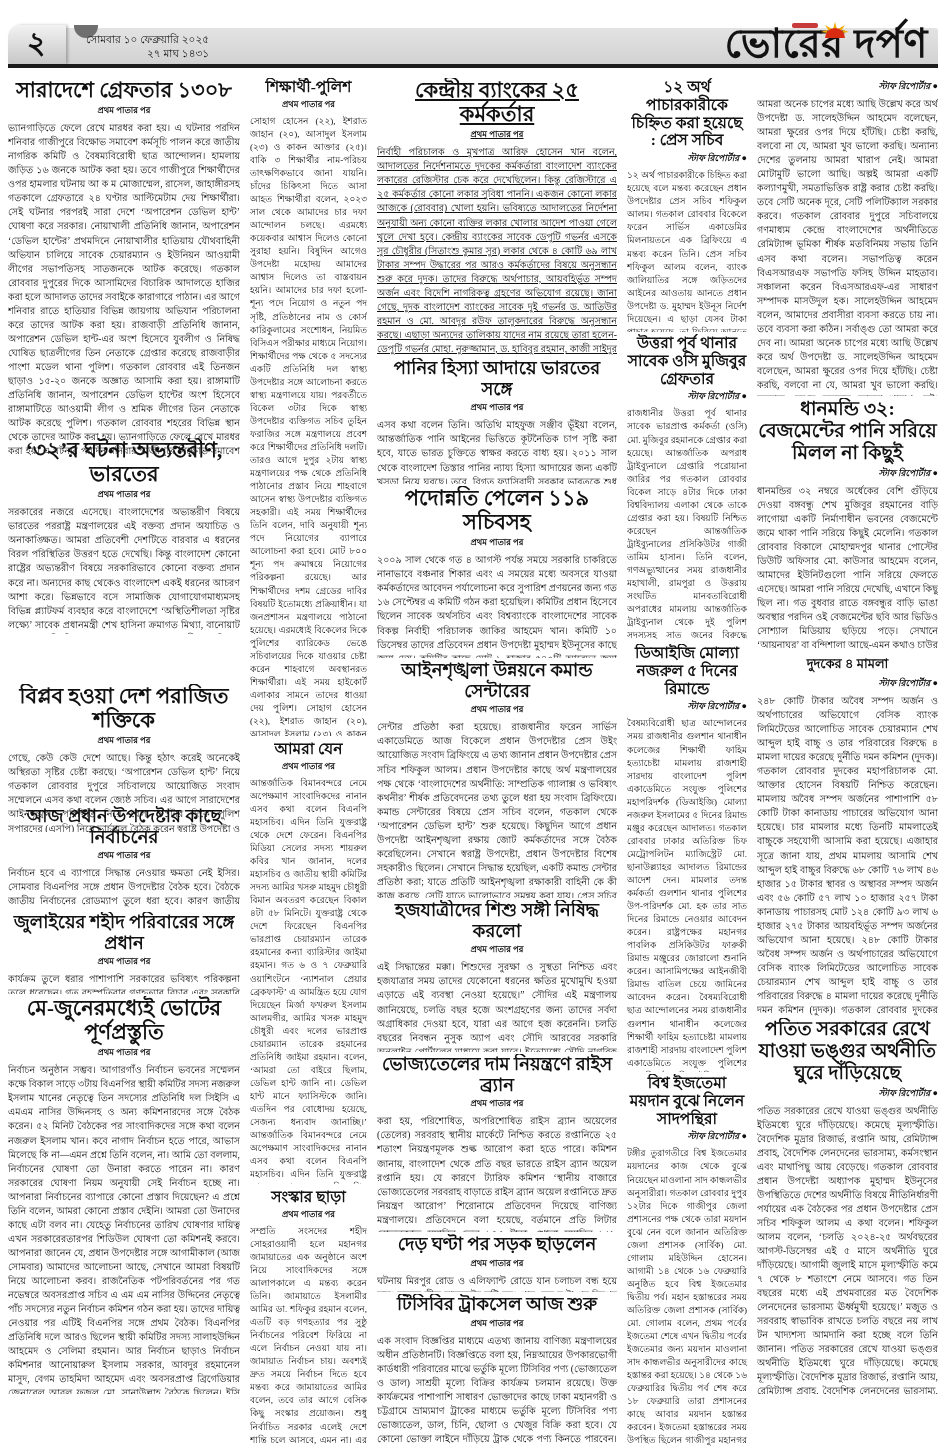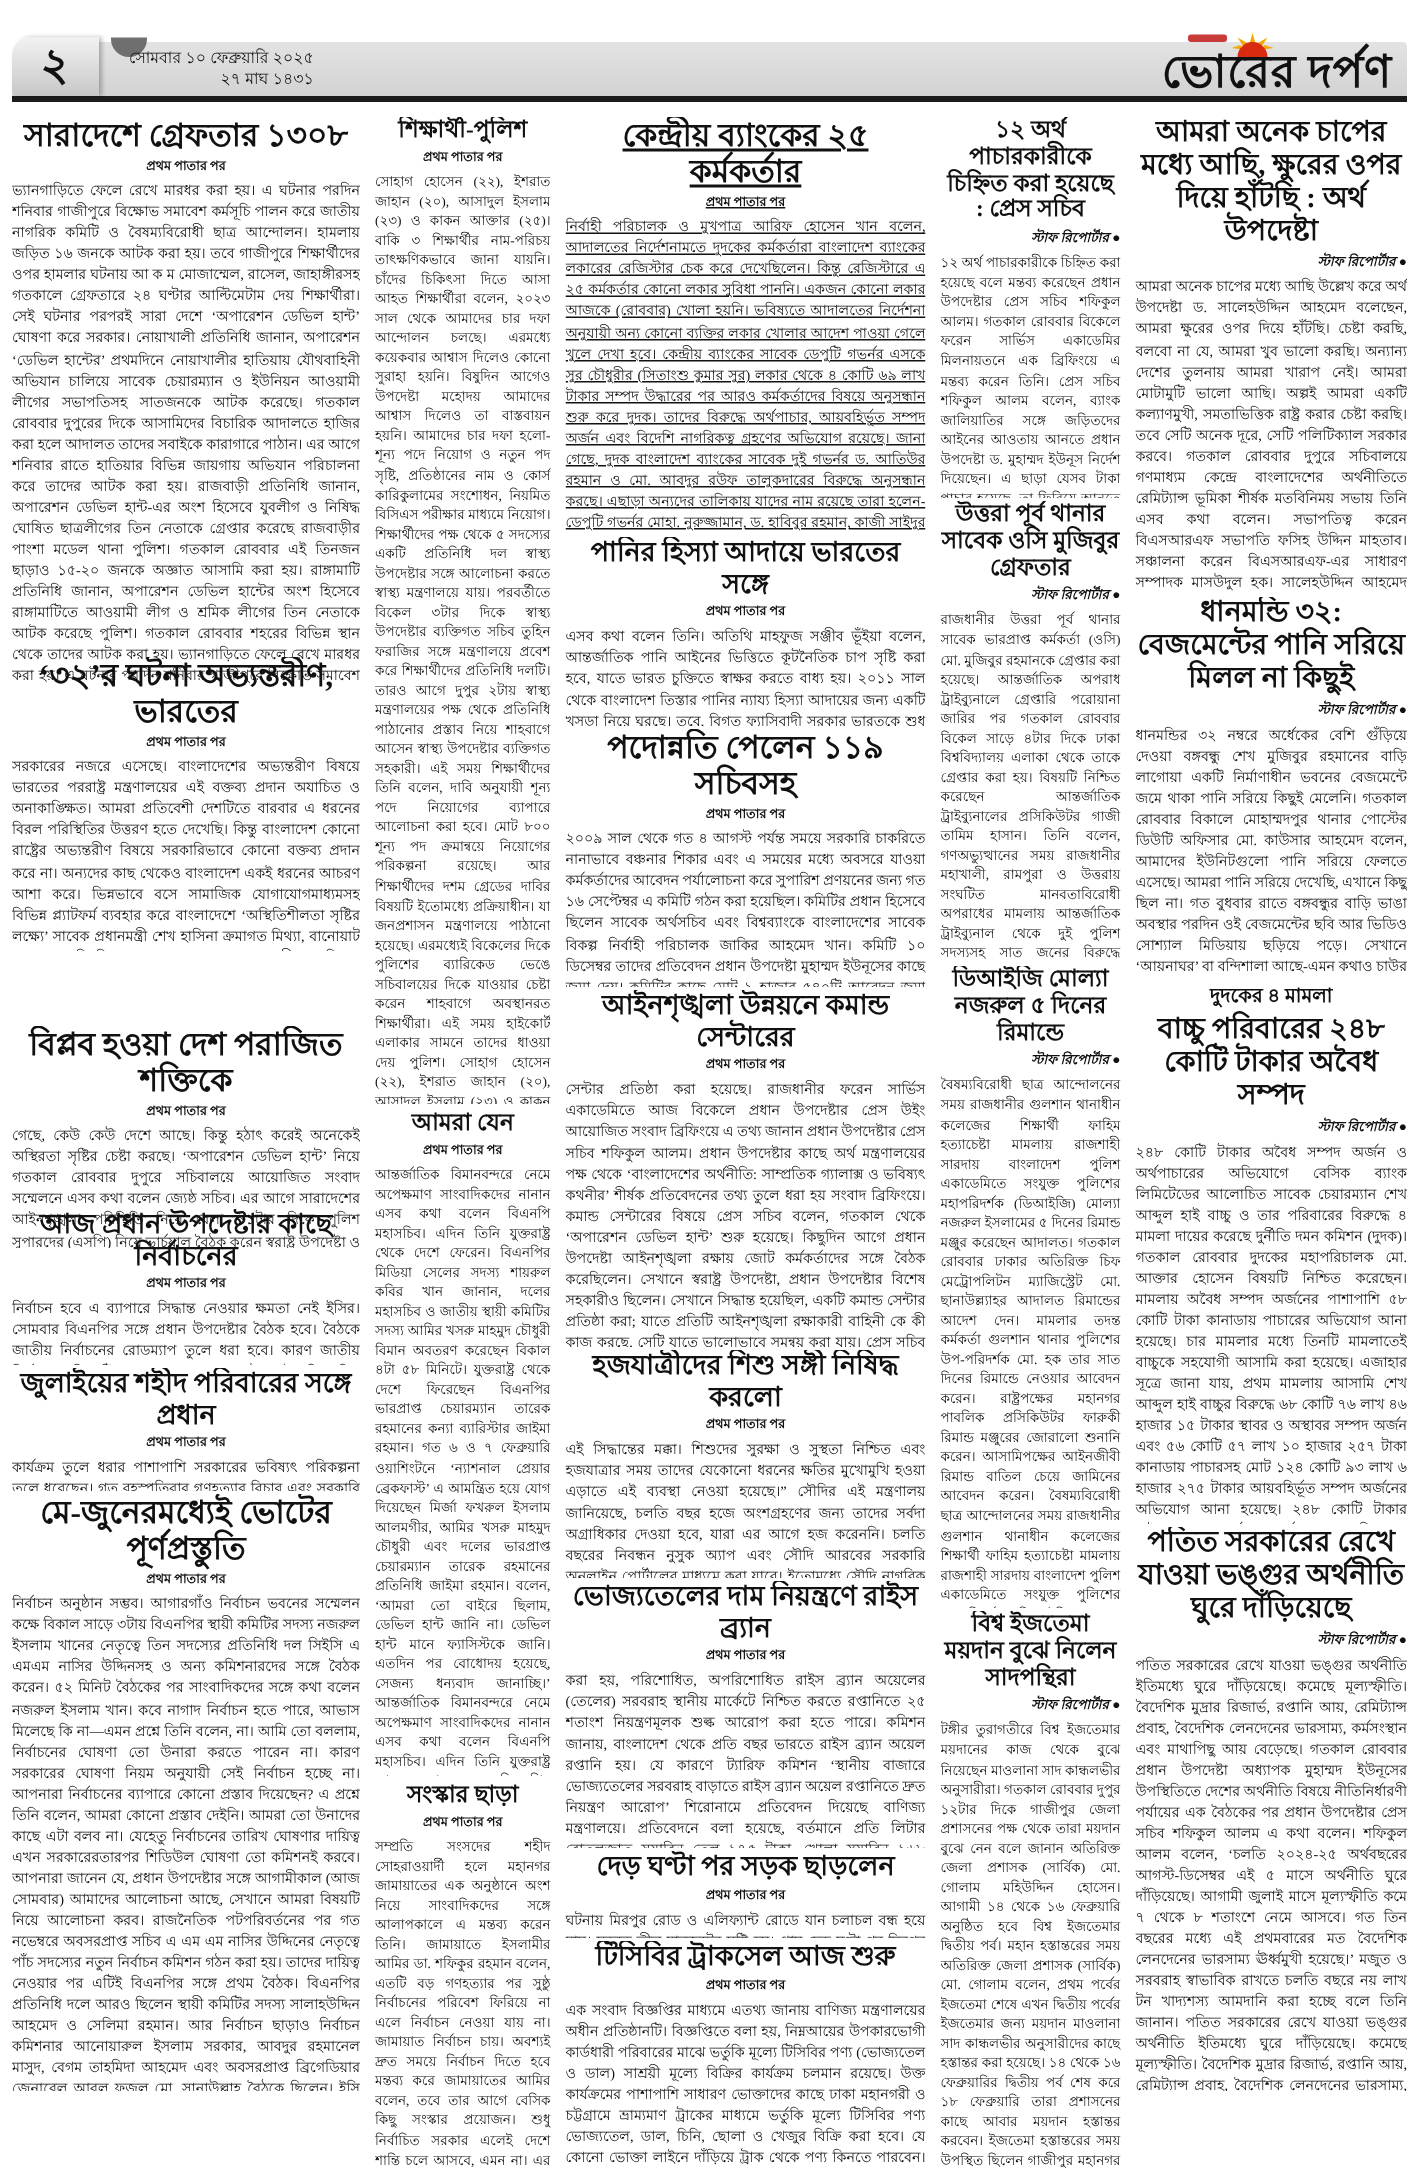--- a/index.html
+++ b/index.html
@@ -11,21 +11,21 @@
       border-radius:14px 3px 0 0;}
   #page-num-tab{position:absolute;left:0;top:-3px;width:58px;height:39px;background:linear-gradient(#f2f2f2,#c7c7c7);
       border-radius:12px 0 0 4px;display:flex;align-items:center;justify-content:center;
       box-shadow:2px 0 3px rgba(0,0,0,.25);}
   #page-num-tab span{font-size:30px;font-weight:bold;transform:skewX(-6deg);}
   #header-notch{position:absolute;left:66px;top:-3px;width:24px;height:13px;background:#6f6f6f;
       border-radius:0 0 12px 12px;}
   #date-block{position:absolute;left:78px;top:4px;font-size:10.5px;line-height:1.35;
       font-family:"Liberation Sans","DejaVu Sans",sans-serif;text-align:right;}
   #masthead{position:absolute;right:10px;top:0px;height:36px;display:flex;align-items:flex-end;}
-  #masthead .wordmark{font-size:30px;font-weight:800;line-height:1;letter-spacing:.5px;
+  #masthead .wordmark{font-size:40px;font-weight:800;line-height:1;letter-spacing:.5px;
       font-family:"Liberation Serif","DejaVu Serif",serif;}
   #sun-icon{position:absolute;right:88px;top:-6px;width:30px;height:16px;}
   #tagline-mark{position:absolute;right:120px;top:-5px;width:26px;height:5px;background:#c01818;border-radius:2px;opacity:.85;}
   
   .art{position:absolute;overflow:hidden;}
   .art .hl{font-weight:bold;text-align:center;line-height:1.15;margin:0 0 2px 0;}
   .art .kicker{font-weight:bold;text-align:center;font-size:13px;margin:0 0 1px 0;}
   .art .byline{text-align:center;font-size:8.5px;font-weight:bold;margin:1px 0 3px 0;}
   .art .byline.staff{text-align:right;font-style:italic;font-size:9px;}
   .art .body{font-size:9.5px;line-height:1.48;text-align:justify;text-justify:inter-word;}
@@ -215,34 +215,32 @@
     <div class="body">বৈষম্যবিরোধী ছাত্র আন্দোলনের সময় রাজধানীর গুলশান থানাধীন কলেজের শিক্ষার্থী ফাহিম হত্যাচেষ্টা মামলায় রাজশাহী সারদায় বাংলাদেশ পুলিশ একাডেমিতে সংযুক্ত পুলিশের মহাপরিদর্শক (ডিআইজি) মোল্যা নজরুল ইসলামের ৫ দিনের রিমান্ড মঞ্জুর করেছেন আদালত। গতকাল রোববার ঢাকার অতিরিক্ত চিফ মেট্রোপলিটন ম্যাজিস্ট্রেট মো. ছানাউল্ল্যাহর আদালত রিমান্ডের আদেশ দেন। মামলার তদন্ত কর্মকর্তা গুলশান থানার পুলিশের উপ-পরিদর্শক মো. হক তার সাত দিনের রিমান্ডে নেওয়ার আবেদন করেন। রাষ্ট্রপক্ষের মহানগর পাবলিক প্রসিকিউটর ফারুকী রিমান্ড মঞ্জুরের জোরালো শুনানি করেন। আসামিপক্ষের আইনজীবী রিমান্ড বাতিল চেয়ে জামিনের আবেদন করেন। বৈষম্যবিরোধী ছাত্র আন্দোলনের সময় রাজধানীর গুলশান থানাধীন কলেজের শিক্ষার্থী ফাহিম হত্যাচেষ্টা মামলায় রাজশাহী সারদায় বাংলাদেশ পুলিশ একাডেমিতে সংযুক্ত পুলিশের মহাপরিদর্শক (ডিআইজি) মোল্যা নজরুল ইসলামের ৫ দিনের রিমান্ড মঞ্জুর করেছেন আদালত। গতকাল রোববার ঢাকার অতিরিক্ত চিফ মেট্রোপলিটন ম্যাজিস্ট্রেট মো. ছানাউল্ল্যাহর আদালত রিমান্ডের আদেশ দেন। মামলার তদন্ত কর্মকর্তা গুলশান থানার পুলিশের উপ-পরিদর্শক মো. হক তার সাত দিনের রিমান্ডে নেওয়ার আবেদন করেন। রাষ্ট্রপক্ষের মহানগর পাবলিক প্রসিকিউটর ফারুকী রিমান্ড মঞ্জুরের জোরালো শুনানি করেন। আসামিপক্ষের আইনজীবী রিমান্ড বাতিল চেয়ে জামিনের আবেদন করেন। বৈষম্যবিরোধী ছাত্র আন্দোলনের সময় রাজধানীর গুলশান থানাধীন কলেজের শিক্ষার্থী ফাহিম হত্যাচেষ্টা মামলায় রাজশাহী সারদায় বাংলাদেশ পুলিশ একাডেমিতে সংযুক্ত পুলিশের মহাপরিদর্শক (ডিআইজি) মোল্যা নজরুল ইসলামের ৫ দিনের রিমান্ড মঞ্জুর করেছেন আদালত। গতকাল রোববার ঢাকার অতিরিক্ত চিফ মেট্রোপলিটন ম্যাজিস্ট্রেট মো. ছানাউল্ল্যাহর আদালত রিমান্ডের আদেশ দেন। মামলার তদন্ত কর্মকর্তা গুলশান থানার পুলিশের উপ-পরিদর্শক মো. হক তার সাত দিনের রিমান্ডে নেওয়ার আবেদন করেন। রাষ্ট্রপক্ষের মহানগর পাবলিক প্রসিকিউটর ফারুকী রিমান্ড মঞ্জুরের জোরালো শুনানি করেন। আসামিপক্ষের আইনজীবী রিমান্ড বাতিল চেয়ে জামিনের আবেদন করেন।</div>
   </article>
 
   <article class="art narrow" id="d4">
     <h2 class="hl h-md">বিশ্ব ইজতেমা ময়দান বুঝে নিলেন সাদপন্থিরা</h2>
     <div class="byline staff">স্টাফ রিপোর্টার ●</div>
     <div class="body">টঙ্গীর তুরাগতীরে বিশ্ব ইজতেমার ময়দানের কাজ থেকে বুঝে নিয়েছেন মাওলানা সাদ কান্ধলভীর অনুসারীরা। গতকাল রোববার দুপুর ১২টার দিকে গাজীপুর জেলা প্রশাসনের পক্ষ থেকে তারা ময়দান বুঝে নেন বলে জানান অতিরিক্ত জেলা প্রশাসক (সার্বিক) মো. গোলাম মহিউদ্দিন হোসেন। আগামী ১৪ থেকে ১৬ ফেব্রুয়ারি অনুষ্ঠিত হবে বিশ্ব ইজতেমার দ্বিতীয় পর্ব। মহান হস্তান্তরের সময় অতিরিক্ত জেলা প্রশাসক (সার্বিক) মো. গোলাম বলেন, প্রথম পর্বের ইজতেমা শেষে এখন দ্বিতীয় পর্বের ইজতেমার জন্য ময়দান মাওলানা সাদ কান্ধলভীর অনুসারীদের কাছে হস্তান্তর করা হয়েছে। ১৪ থেকে ১৬ ফেব্রুয়ারির দ্বিতীয় পর্ব শেষ করে ১৮ ফেব্রুয়ারি তারা প্রশাসনের কাছে আবার ময়দান হস্তান্তর করবেন। ইজতেমা হস্তান্তরের সময় উপস্থিত ছিলেন গাজীপুর মহানগর পুলিশের উপপুলিশ কমিশনার হাফিজুল ইসলাম, গাজীপুর সিটি করপোরেশনের নির্বাহী কর্মকর্তা ফিরোজ ও মাওলানা সাদ কান্ধলভীর পক্ষে শাহ মো. মুহিবুল্লাহ প্রমুখ। টঙ্গীর তুরাগতীরে বিশ্ব ইজতেমার ময়দানের কাজ থেকে বুঝে নিয়েছেন মাওলানা সাদ কান্ধলভীর অনুসারীরা। গতকাল রোববার দুপুর ১২টার দিকে গাজীপুর জেলা প্রশাসনের পক্ষ থেকে তারা ময়দান বুঝে নেন বলে জানান অতিরিক্ত জেলা প্রশাসক (সার্বিক) মো. গোলাম মহিউদ্দিন হোসেন। আগামী ১৪ থেকে ১৬ ফেব্রুয়ারি অনুষ্ঠিত হবে বিশ্ব ইজতেমার দ্বিতীয় পর্ব। মহান হস্তান্তরের সময় অতিরিক্ত জেলা প্রশাসক (সার্বিক) মো. গোলাম বলেন, প্রথম পর্বের ইজতেমা শেষে এখন দ্বিতীয় পর্বের ইজতেমার জন্য ময়দান মাওলানা সাদ কান্ধলভীর অনুসারীদের কাছে হস্তান্তর করা হয়েছে। ১৪ থেকে ১৬ ফেব্রুয়ারির দ্বিতীয় পর্ব শেষ করে ১৮ ফেব্রুয়ারি তারা প্রশাসনের কাছে আবার ময়দান হস্তান্তর করবেন। ইজতেমা হস্তান্তরের সময় উপস্থিত ছিলেন গাজীপুর মহানগর পুলিশের উপপুলিশ কমিশনার হাফিজুল ইসলাম, গাজীপুর সিটি করপোরেশনের নির্বাহী কর্মকর্তা ফিরোজ ও মাওলানা সাদ কান্ধলভীর পক্ষে শাহ মো. মুহিবুল্লাহ প্রমুখ।</div>
   </article>
 
   <article class="art" id="e1">
-    <h2 class="hl h-rt">আমরা অনেক চাপের মধ্যে আছি, ক্ষুরের ওপর দিয়ে হাঁটছি : অর্থ উপদেষ্টা</h2>
     <div class="byline staff">স্টাফ রিপোর্টার ●</div>
     <div class="body">আমরা অনেক চাপের মধ্যে আছি উল্লেখ করে অর্থ উপদেষ্টা ড. সালেহউদ্দিন আহমেদ বলেছেন, আমরা ক্ষুরের ওপর দিয়ে হাঁটছি। চেষ্টা করছি, বলবো না যে, আমরা খুব ভালো করছি। অন্যান্য দেশের তুলনায় আমরা খারাপ নেই। আমরা মোটামুটি ভালো আছি। অল্পই আমরা একটি কল্যাণমুখী, সমতাভিত্তিক রাষ্ট্র করার চেষ্টা করছি। তবে সেটি অনেক দূরে, সেটি পলিটিক্যাল সরকার করবে। গতকাল রোববার দুপুরে সচিবালয়ে গণমাধ্যম কেন্দ্রে বাংলাদেশের অর্থনীতিতে রেমিট্যান্স ভূমিকা শীর্ষক মতবিনিময় সভায় তিনি এসব কথা বলেন। সভাপতিত্ব করেন বিএসআরএফ সভাপতি ফসিহ উদ্দিন মাহতাব। সঞ্চালনা করেন বিএসআরএফ-এর সাধারণ সম্পাদক মাসউদুল হক। সালেহউদ্দিন আহমেদ বলেন, আমাদের প্রবাসীরা ব্যবসা করতে চায় না। তবে ব্যবসা করা কঠিন। সর্বাঙ্গু তো আমরা করে দেব না। আমরা অনেক চাপের মধ্যে আছি উল্লেখ করে অর্থ উপদেষ্টা ড. সালেহউদ্দিন আহমেদ বলেছেন, আমরা ক্ষুরের ওপর দিয়ে হাঁটছি। চেষ্টা করছি, বলবো না যে, আমরা খুব ভালো করছি। অন্যান্য দেশের তুলনায় আমরা খারাপ নেই। আমরা মোটামুটি ভালো আছি। অল্পই আমরা একটি কল্যাণমুখী, সমতাভিত্তিক রাষ্ট্র করার চেষ্টা করছি। তবে সেটি অনেক দূরে, সেটি পলিটিক্যাল সরকার করবে। গতকাল রোববার দুপুরে সচিবালয়ে গণমাধ্যম কেন্দ্রে বাংলাদেশের অর্থনীতিতে রেমিট্যান্স ভূমিকা শীর্ষক মতবিনিময় সভায় তিনি এসব কথা বলেন। সভাপতিত্ব করেন বিএসআরএফ সভাপতি ফসিহ উদ্দিন মাহতাব। সঞ্চালনা করেন বিএসআরএফ-এর সাধারণ সম্পাদক মাসউদুল হক। সালেহউদ্দিন আহমেদ বলেন, আমাদের প্রবাসীরা ব্যবসা করতে চায় না। তবে ব্যবসা করা কঠিন। সর্বাঙ্গু তো আমরা করে দেব না।</div>
   </article>
 
   <article class="art" id="e2">
     <h2 class="hl h-rt">ধানমন্ডি ৩২: বেজমেন্টের পানি সরিয়ে মিলল না কিছুই</h2>
     <div class="byline staff">স্টাফ রিপোর্টার ●</div>
     <div class="body">ধানমন্ডির ৩২ নম্বরে অর্ধেকের বেশি গুঁড়িয়ে দেওয়া বঙ্গবন্ধু শেখ মুজিবুর রহমানের বাড়ি লাগোয়া একটি নির্মাণাধীন ভবনের বেজমেন্টে জমে থাকা পানি সরিয়ে কিছুই মেলেনি। গতকাল রোববার বিকালে মোহাম্মদপুর থানার পোস্টের ডিউটি অফিসার মো. কাউসার আহমেদ বলেন, আমাদের ইউনিটগুলো পানি সরিয়ে ফেলতে এসেছে। আমরা পানি সরিয়ে দেখেছি, এখানে কিছু ছিল না। গত বুধবার রাতে বঙ্গবন্ধুর বাড়ি ভাঙা অবস্থার পরদিন ওই বেজমেন্টের ছবি আর ভিডিও সোশ্যাল মিডিয়ায় ছড়িয়ে পড়ে। সেখানে ‘আয়নাঘর’ বা বন্দিশালা আছে-এমন কথাও চাউর হয়। এরপরই জমে থাকা পানি সরানোর দাবি ওঠে। ধানমন্ডির ৩২ নম্বরে অর্ধেকের বেশি গুঁড়িয়ে দেওয়া বঙ্গবন্ধু শেখ মুজিবুর রহমানের বাড়ি লাগোয়া একটি নির্মাণাধীন ভবনের বেজমেন্টে জমে থাকা পানি সরিয়ে কিছুই মেলেনি। গতকাল রোববার বিকালে মোহাম্মদপুর থানার পোস্টের ডিউটি অফিসার মো. কাউসার আহমেদ বলেন, আমাদের ইউনিটগুলো পানি সরিয়ে ফেলতে এসেছে। আমরা পানি সরিয়ে দেখেছি, এখানে কিছু ছিল না। গত বুধবার রাতে বঙ্গবন্ধুর বাড়ি ভাঙা অবস্থার পরদিন ওই বেজমেন্টের ছবি আর ভিডিও সোশ্যাল মিডিয়ায় ছড়িয়ে পড়ে। সেখানে ‘আয়নাঘর’ বা বন্দিশালা আছে-এমন কথাও চাউর হয়। এরপরই জমে থাকা পানি সরানোর দাবি ওঠে।</div>
   </article>
 
   <article class="art" id="e3">
     <div class="kicker">দুদকের ৪ মামলা</div>
-    <h2 class="hl h-rt">বাচ্চু পরিবারের ২৪৮ কোটি টাকার অবৈধ সম্পদ</h2>
     <div class="byline staff">স্টাফ রিপোর্টার ●</div>
     <div class="body">২৪৮ কোটি টাকার অবৈধ সম্পদ অর্জন ও অর্থপাচারের অভিযোগে বেসিক ব্যাংক লিমিটেডের আলোচিত সাবেক চেয়ারম্যান শেখ আব্দুল হাই বাচ্চু ও তার পরিবারের বিরুদ্ধে ৪ মামলা দায়ের করেছে দুর্নীতি দমন কমিশন (দুদক)। গতকাল রোববার দুদকের মহাপরিচালক মো. আক্তার হোসেন বিষয়টি নিশ্চিত করেছেন। মামলায় অবৈধ সম্পদ অর্জনের পাশাপাশি ৫৮ কোটি টাকা কানাডায় পাচারের অভিযোগ আনা হয়েছে। চার মামলার মধ্যে তিনটি মামলাতেই বাচ্চুকে সহযোগী আসামি করা হয়েছে। এজাহার সূত্রে জানা যায়, প্রথম মামলায় আসামি শেখ আব্দুল হাই বাচ্চুর বিরুদ্ধে ৬৮ কোটি ৭৬ লাখ ৪৬ হাজার ১৫ টাকার স্থাবর ও অস্থাবর সম্পদ অর্জন এবং ৫৬ কোটি ৫৭ লাখ ১০ হাজার ২৫৭ টাকা কানাডায় পাচারসহ মোট ১২৪ কোটি ৯৩ লাখ ৬ হাজার ২৭৫ টাকার আয়বহির্ভূত সম্পদ অর্জনের অভিযোগ আনা হয়েছে। ২৪৮ কোটি টাকার অবৈধ সম্পদ অর্জন ও অর্থপাচারের অভিযোগে বেসিক ব্যাংক লিমিটেডের আলোচিত সাবেক চেয়ারম্যান শেখ আব্দুল হাই বাচ্চু ও তার পরিবারের বিরুদ্ধে ৪ মামলা দায়ের করেছে দুর্নীতি দমন কমিশন (দুদক)। গতকাল রোববার দুদকের মহাপরিচালক মো. আক্তার হোসেন বিষয়টি নিশ্চিত করেছেন। মামলায় অবৈধ সম্পদ অর্জনের পাশাপাশি ৫৮ কোটি টাকা কানাডায় পাচারের অভিযোগ আনা হয়েছে। চার মামলার মধ্যে তিনটি মামলাতেই বাচ্চুকে সহযোগী আসামি করা হয়েছে। এজাহার সূত্রে জানা যায়, প্রথম মামলায় আসামি শেখ আব্দুল হাই বাচ্চুর বিরুদ্ধে ৬৮ কোটি ৭৬ লাখ ৪৬ হাজার ১৫ টাকার স্থাবর ও অস্থাবর সম্পদ অর্জন এবং ৫৬ কোটি ৫৭ লাখ ১০ হাজার ২৫৭ টাকা কানাডায় পাচারসহ মোট ১২৪ কোটি ৯৩ লাখ ৬ হাজার ২৭৫ টাকার আয়বহির্ভূত সম্পদ অর্জনের অভিযোগ আনা হয়েছে।</div>
   </article>
 
   <article class="art" id="e4">
     <h2 class="hl h-rt">পতিত সরকারের রেখে যাওয়া ভঙ্গুর অর্থনীতি ঘুরে দাঁড়িয়েছে</h2>
     <div class="byline staff">স্টাফ রিপোর্টার ●</div>
     <div class="body">পতিত সরকারের রেখে যাওয়া ভঙ্গুর অর্থনীতি ইতিমধ্যে ঘুরে দাঁড়িয়েছে। কমেছে মূল্যস্ফীতি। বৈদেশিক মুদ্রার রিজার্ভ, রপ্তানি আয়, রেমিট্যান্স প্রবাহ, বৈদেশিক লেনদেনের ভারসাম্য, কর্মসংস্থান এবং মাথাপিছু আয় বেড়েছে। গতকাল রোববার প্রধান উপদেষ্টা অধ্যাপক মুহাম্মদ ইউনূসের উপস্থিতিতে দেশের অর্থনীতি বিষয়ে নীতিনির্ধারণী পর্যায়ের এক বৈঠকের পর প্রধান উপদেষ্টার প্রেস সচিব শফিকুল আলম এ কথা বলেন। শফিকুল আলম বলেন, ‘চলতি ২০২৪-২৫ অর্থবছরের আগস্ট-ডিসেম্বর এই ৫ মাসে অর্থনীতি ঘুরে দাঁড়িয়েছে। আগামী জুলাই মাসে মূল্যস্ফীতি কমে ৭ থেকে ৮ শতাংশে নেমে আসবে। গত তিন বছরের মধ্যে এই প্রথমবারের মত বৈদেশিক লেনদেনের ভারসাম্য ঊর্ধ্বমুখী হয়েছে।’ মজুত ও সরবরাহ স্বাভাবিক রাখতে চলতি বছরে নয় লাখ টন খাদ্যশস্য আমদানি করা হচ্ছে বলে তিনি জানান। পতিত সরকারের রেখে যাওয়া ভঙ্গুর অর্থনীতি ইতিমধ্যে ঘুরে দাঁড়িয়েছে। কমেছে মূল্যস্ফীতি। বৈদেশিক মুদ্রার রিজার্ভ, রপ্তানি আয়, রেমিট্যান্স প্রবাহ, বৈদেশিক লেনদেনের ভারসাম্য, কর্মসংস্থান এবং মাথাপিছু আয় বেড়েছে। গতকাল রোববার প্রধান উপদেষ্টা অধ্যাপক মুহাম্মদ ইউনূসের উপস্থিতিতে দেশের অর্থনীতি বিষয়ে নীতিনির্ধারণী পর্যায়ের এক বৈঠকের পর প্রধান উপদেষ্টার প্রেস সচিব শফিকুল আলম এ কথা বলেন। শফিকুল আলম বলেন, ‘চলতি ২০২৪-২৫ অর্থবছরের আগস্ট-ডিসেম্বর এই ৫ মাসে অর্থনীতি ঘুরে দাঁড়িয়েছে। আগামী জুলাই মাসে মূল্যস্ফীতি কমে ৭ থেকে ৮ শতাংশে নেমে আসবে। গত তিন বছরের মধ্যে এই প্রথমবারের মত বৈদেশিক লেনদেনের ভারসাম্য ঊর্ধ্বমুখী হয়েছে।’ মজুত ও সরবরাহ স্বাভাবিক রাখতে চলতি বছরে নয় লাখ টন খাদ্যশস্য আমদানি করা হচ্ছে বলে তিনি জানান।</div>
   </article>
 

